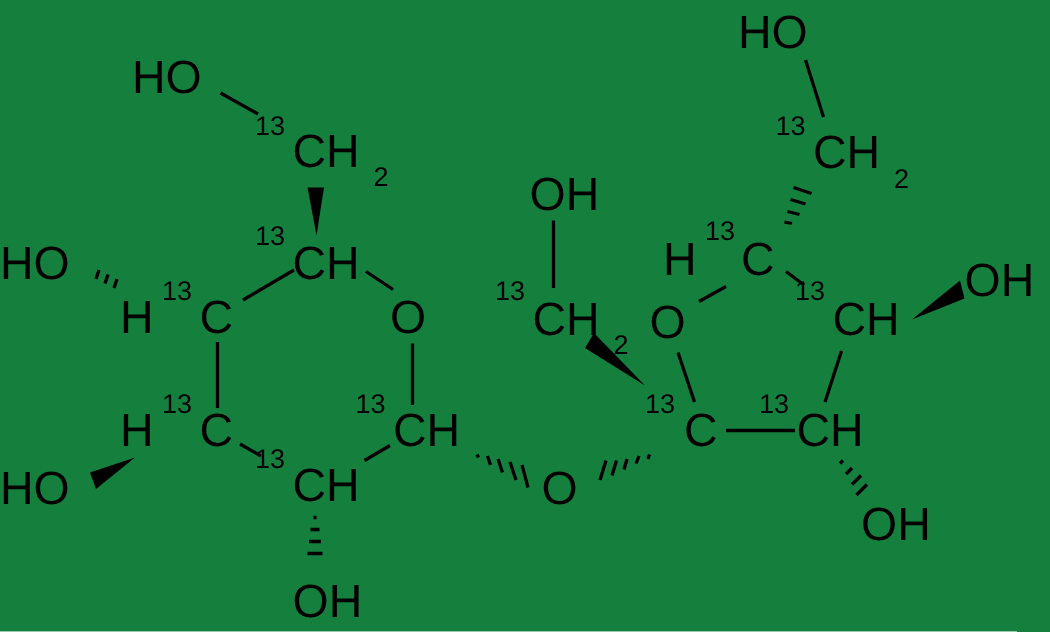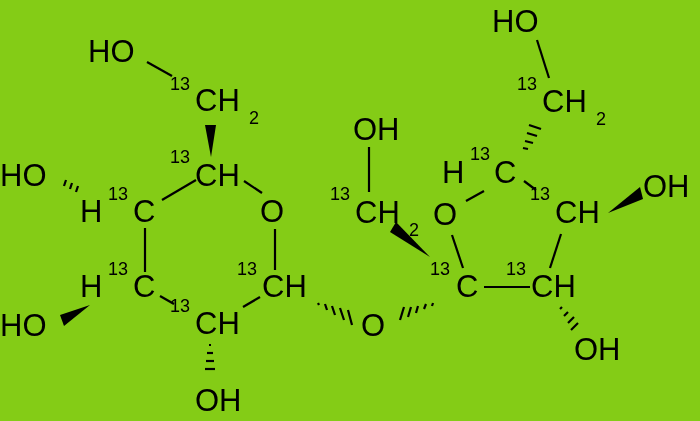--- a/index.html
+++ b/index.html
@@ -1,16 +1,16 @@
 <!DOCTYPE html>
 <html><head>
 <meta charset="utf-8">
 <style>
   html, body { margin:0; padding:0; background:#ffffff; }
-  #canvas { position:relative; width:700px; height:421px; background:#84cc16; overflow:hidden; }
+  #canvas { position:relative; width:700px; height:421px; background:#15803d; overflow:hidden; }
   svg { position:absolute; left:0; top:0; }
   .lbl { font-family:"Liberation Sans", sans-serif; fill:#000; }
   .atom { font-size:31px; }
   .iso { font-size:18px; }
   .sub { font-size:18px; }
   .bond { stroke:#000; stroke-width:2.2; fill:none; }
   .hash { stroke:#000; stroke-width:2.2; }
 </style>
 </head>
 <body>

